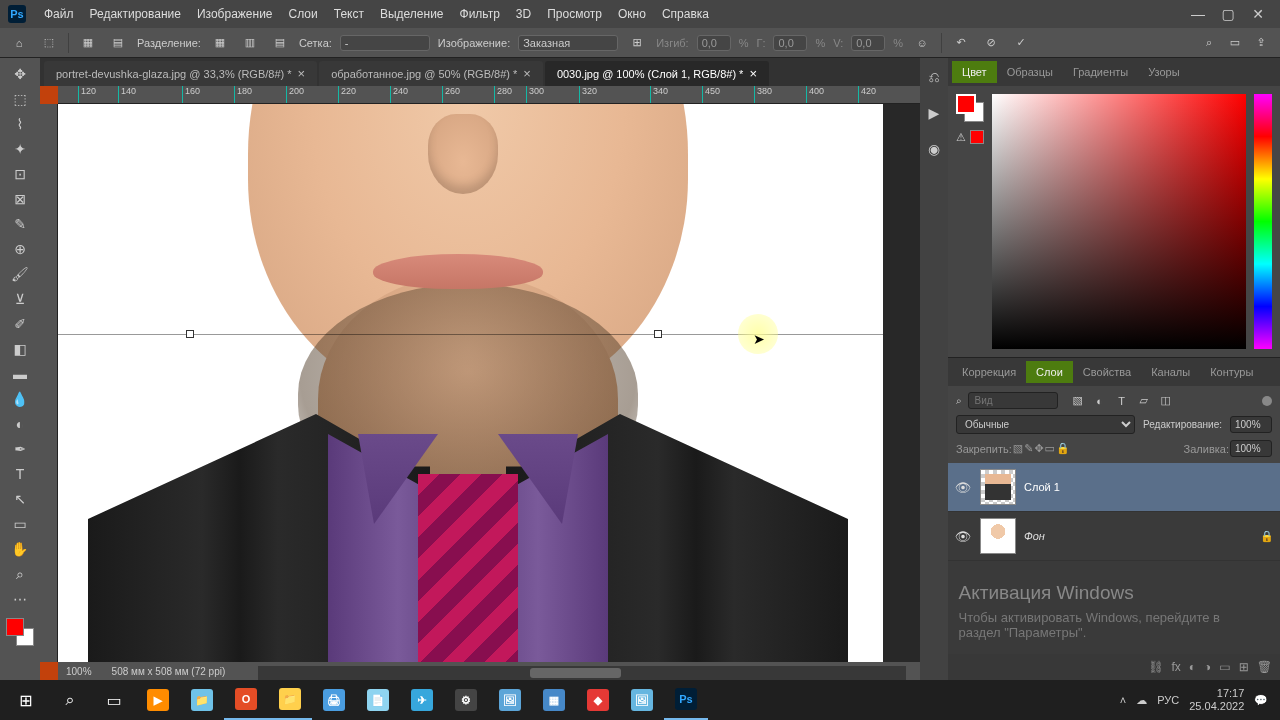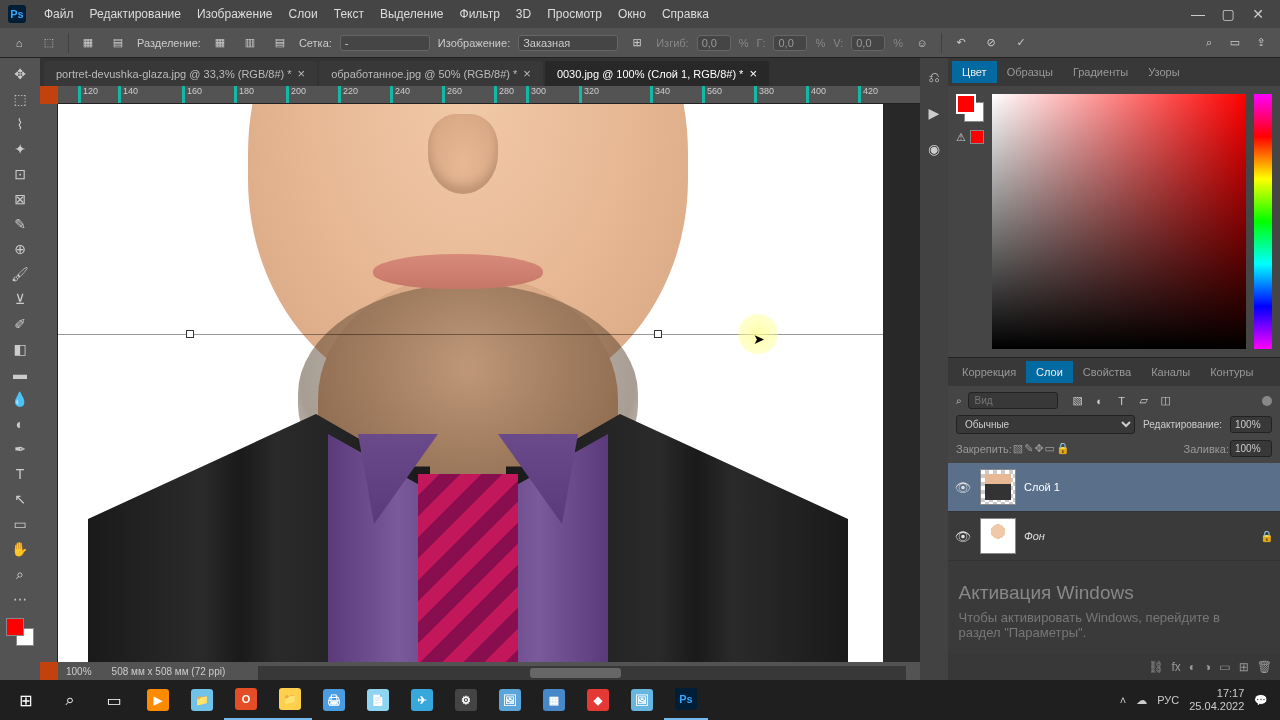--- a/index.html
+++ b/index.html
@@ -23,21 +23,21 @@
 .swatch-fg{position:absolute;width:18px;height:18px;background:#f00;border:1px solid #888;top:0;left:0;z-index:2}
 .swatch-bg{position:absolute;width:18px;height:18px;background:#fff;border:1px solid #888;bottom:0;right:0}
 .doc-area{flex:1;background:#c2410c;display:flex;flex-direction:column;position:relative}
 .tabs{height:28px;background:#323232;display:flex;align-items:flex-end;padding-left:4px}
 .tab{padding:5px 12px;background:#383838;color:#bbb;font-size:11px;display:flex;align-items:center;gap:6px;cursor:pointer;border-top-left-radius:3px;border-top-right-radius:3px;margin-right:2px}
 .tab.active{background:#282828;color:#fff}
 .tab-close{font-size:13px;cursor:pointer}
 .canvas-wrap{flex:1;position:relative;overflow:hidden}
 .ruler-h{position:absolute;top:0;left:18px;right:0;height:18px;background:#535353;border-bottom:1px solid #222;overflow:hidden}
 .ruler-v{position:absolute;top:18px;left:0;width:18px;bottom:18px;background:#535353;border-right:1px solid #222}
-.ruler-h .tick{position:absolute;top:0;font-size:9px;color:#ccc;border-left:3px solid #14b8a6;padding-left:2px;height:18px;display:flex;align-items:flex-start}
+.ruler-h .tick{position:absolute;top:0;font-size:9px;color:#ccc;border-left:1px solid #14b8a6;padding-left:2px;height:18px;display:flex;align-items:flex-start}
 .canvas{position:absolute;top:18px;left:18px;right:0;bottom:18px;background:#282828;overflow:hidden;display:flex;align-items:flex-start;justify-content:flex-start}
 .image{position:relative;width:825px;height:575px;background:#fff;margin-left:0;margin-top:0}
 .face{position:absolute;width:440px;height:500px;left:190px;top:-200px;background:radial-gradient(ellipse at 50% 40%,#f0c9a8 0%,#e8b894 50%,#d4a380 100%);border-radius:50% 50% 45% 45%}
 .nose{position:absolute;width:70px;height:80px;left:370px;top:10px;background:radial-gradient(ellipse at 50% 60%,#e8b894 0%,#d4a380 100%);border-radius:40% 40% 50% 50%;box-shadow:inset 0 -8px 10px rgba(0,0,0,0.15)}
 .mouth{position:absolute;width:170px;height:35px;left:315px;top:150px;background:linear-gradient(#d88a7a,#c67666);border-radius:60% 60% 55% 55%}
 .chin{position:absolute;width:300px;height:250px;left:260px;top:170px;background:radial-gradient(ellipse at 50% 30%,#e8b894 0%,#d4a380 60%,#c89870 100%);border-radius:50% 50% 40% 40%}
 .beard{position:absolute;width:340px;height:220px;left:240px;top:180px;background:radial-gradient(ellipse at 50% 40%,rgba(100,80,60,0.3) 0%,rgba(80,60,40,0.5) 70%,transparent 100%);border-radius:50% 50% 45% 45%}
 .suit{position:absolute;width:760px;height:350px;left:30px;top:310px;background:linear-gradient(90deg,#1a1a1a 0%,#2a2a2a 15%,#1a1a1a 20%,#2a2a2a 25%,#1a1a1a 45%,transparent 45%,transparent 55%,#1a1a1a 55%,#2a2a2a 75%,#1a1a1a 80%,#2a2a2a 85%,#1a1a1a 100%);clip-path:polygon(0 30%,30% 0,42% 15%,58% 15%,70% 0,100% 30%,100% 100%,0 100%)}
 .shirt{position:absolute;width:280px;height:260px;left:270px;top:330px;background:linear-gradient(90deg,#5a3a7a 0%,#7a5a9a 25%,#5a3a7a 50%,#7a5a9a 75%,#5a3a7a 100%);clip-path:polygon(0 0,50% 30%,100% 0,100% 100%,0 100%)}
 .tie{position:absolute;width:100px;height:240px;left:360px;top:370px;background:repeating-linear-gradient(135deg,#c2185b 0,#c2185b 15px,#880e4f 15px,#880e4f 30px)}
@@ -50,21 +50,21 @@
 .cursor-highlight{position:absolute;width:40px;height:40px;background:radial-gradient(circle,rgba(255,255,150,0.8),rgba(255,255,100,0.2));border-radius:50%;left:680px;top:210px}
 .cursor-arrow{position:absolute;left:695px;top:227px;font-size:14px;color:#000}
 .statusbar-doc{position:absolute;bottom:0;left:18px;right:0;height:18px;background:#535353;display:flex;align-items:center;color:#ccc;font-size:10px;padding:0 8px;gap:20px}
 .scrollbar-h{position:absolute;bottom:0;left:200px;right:14px;height:14px;background:#383838}
 .scrollbar-h::after{content:'';position:absolute;left:42%;width:14%;top:2px;bottom:2px;background:#666;border-radius:3px}
 .collapse-strip{width:28px;background:#424242;display:flex;flex-direction:column;align-items:center;padding-top:8px;gap:14px;color:#ccc}
 .collapse-strip .cicon{width:22px;height:22px;display:flex;align-items:center;justify-content:center;cursor:pointer;font-size:14px}
 .panels-right{width:332px;background:#454545;display:flex;flex-direction:column}
 .panel-tabs{height:28px;background:#383838;display:flex;align-items:center;padding:0 4px;color:#999;font-size:11px}
 .ptab{padding:5px 10px;cursor:pointer}
-.ptab.active{background:#0369a1;color:#eee}
+.ptab.active{background:#4d7c0f;color:#eee}
 .color-panel{padding:8px;display:flex;gap:8px}
 .color-swatches{display:flex;flex-direction:column;gap:8px}
 .cswatches-box{position:relative;width:28px;height:28px}
 .cs-fg{position:absolute;width:20px;height:20px;background:#f00;border:2px solid #fff;top:0;left:0;z-index:2}
 .cs-bg{position:absolute;width:20px;height:20px;background:#fff;border:1px solid #888;bottom:0;right:0}
 .warn-row{display:flex;gap:4px;align-items:center;color:#ccc;font-size:11px}
 .warn-sw{width:14px;height:14px;background:#f00;border:1px solid #888}
 .color-picker{flex:1;height:255px;position:relative;background:linear-gradient(to bottom,transparent,#000),linear-gradient(to right,#fff,#f00)}
 .hue-strip{width:18px;height:255px;background:linear-gradient(to bottom,#f0f,#f00,#ff0,#0f0,#0ff,#00f,#f0f)}
 .panel-sep{height:1px;background:#222}
@@ -215,21 +215,21 @@
         <div class="tick" style="left:124px">160</div>
         <div class="tick" style="left:176px">180</div>
         <div class="tick" style="left:228px">200</div>
         <div class="tick" style="left:280px">220</div>
         <div class="tick" style="left:332px">240</div>
         <div class="tick" style="left:384px">260</div>
         <div class="tick" style="left:436px">280</div>
         <div class="tick" style="left:468px">300</div>
         <div class="tick" style="left:521px">320</div>
         <div class="tick" style="left:592px">340</div>
-        <div class="tick" style="left:644px">560</div>
+        <div class="tick" style="left:644px">450</div>
         <div class="tick" style="left:696px">380</div>
         <div class="tick" style="left:748px">400</div>
         <div class="tick" style="left:800px">420</div>
       </div>
       <div class="ruler-v"></div>
       <div class="canvas">
         <div class="image">
           <div class="face"></div>
           <div class="chin"></div>
           <div class="beard"></div>

